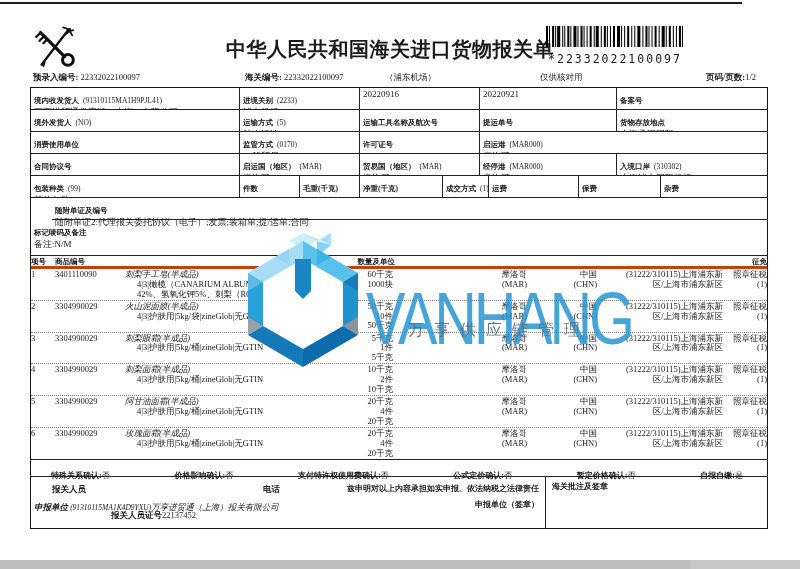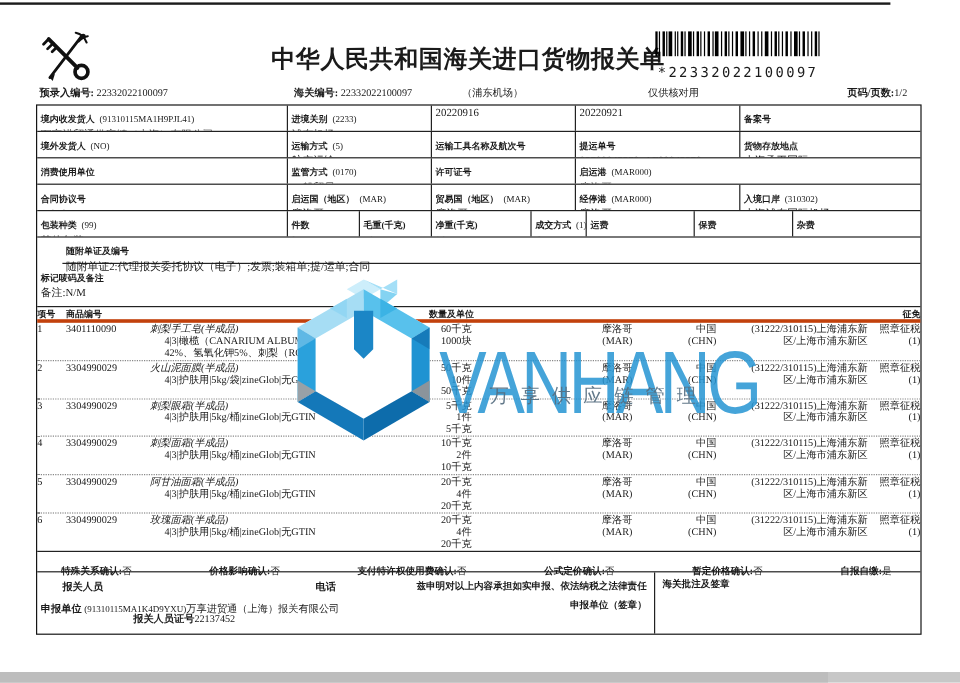--- a/index.html
+++ b/index.html
@@ -484,21 +484,21 @@
     <span><b>自报自缴:</b><span>是</span></span>
   </div>
 
   <div class="f-block">
     <div class="f-left">
       <span class="fi b" style="left:21px;top:7px;">报关人员</span>
       <span class="fi" style="left:80px;top:7px;margin-top:26px;"><b>报关人员证号</b><span>22137452</span></span>
       <span class="fi b" style="left:232px;top:7px;">电话</span>
       <span class="fi b" style="right:6px;top:6px;font-size:8px;">兹申明对以上内容承担如实申报、依法纳税之法律责任</span>
       <span class="fi b" style="right:6px;top:22px;font-size:8px;">申报单位（签章）</span>
-      <span class="fi" style="left:3px;top:25px;"><b>申报单位</b> <span class="code">(91310115MA1K4D9YXU)</span><span>万享进贸通（上海）报关有限公司</span></span>
+      <span class="fi" style="left:3px;top:25px;font-style:italic;"><b>申报单位</b> <span class="code">(91310115MA1K4D9YXU)</span><span>万享进贸通（上海）报关有限公司</span></span>
     </div>
     <div class="f-right">
       <span class="b">海关批注及签章</span>
     </div>
   </div>
 </div>
 
 <div class="abs wm wm-hex">
   <svg width="126" height="146" viewBox="0 0 126 146">
     <polygon points="63,10 118,42 118,104 63,136 8,104 8,42" fill="#ffffff"></polygon>

